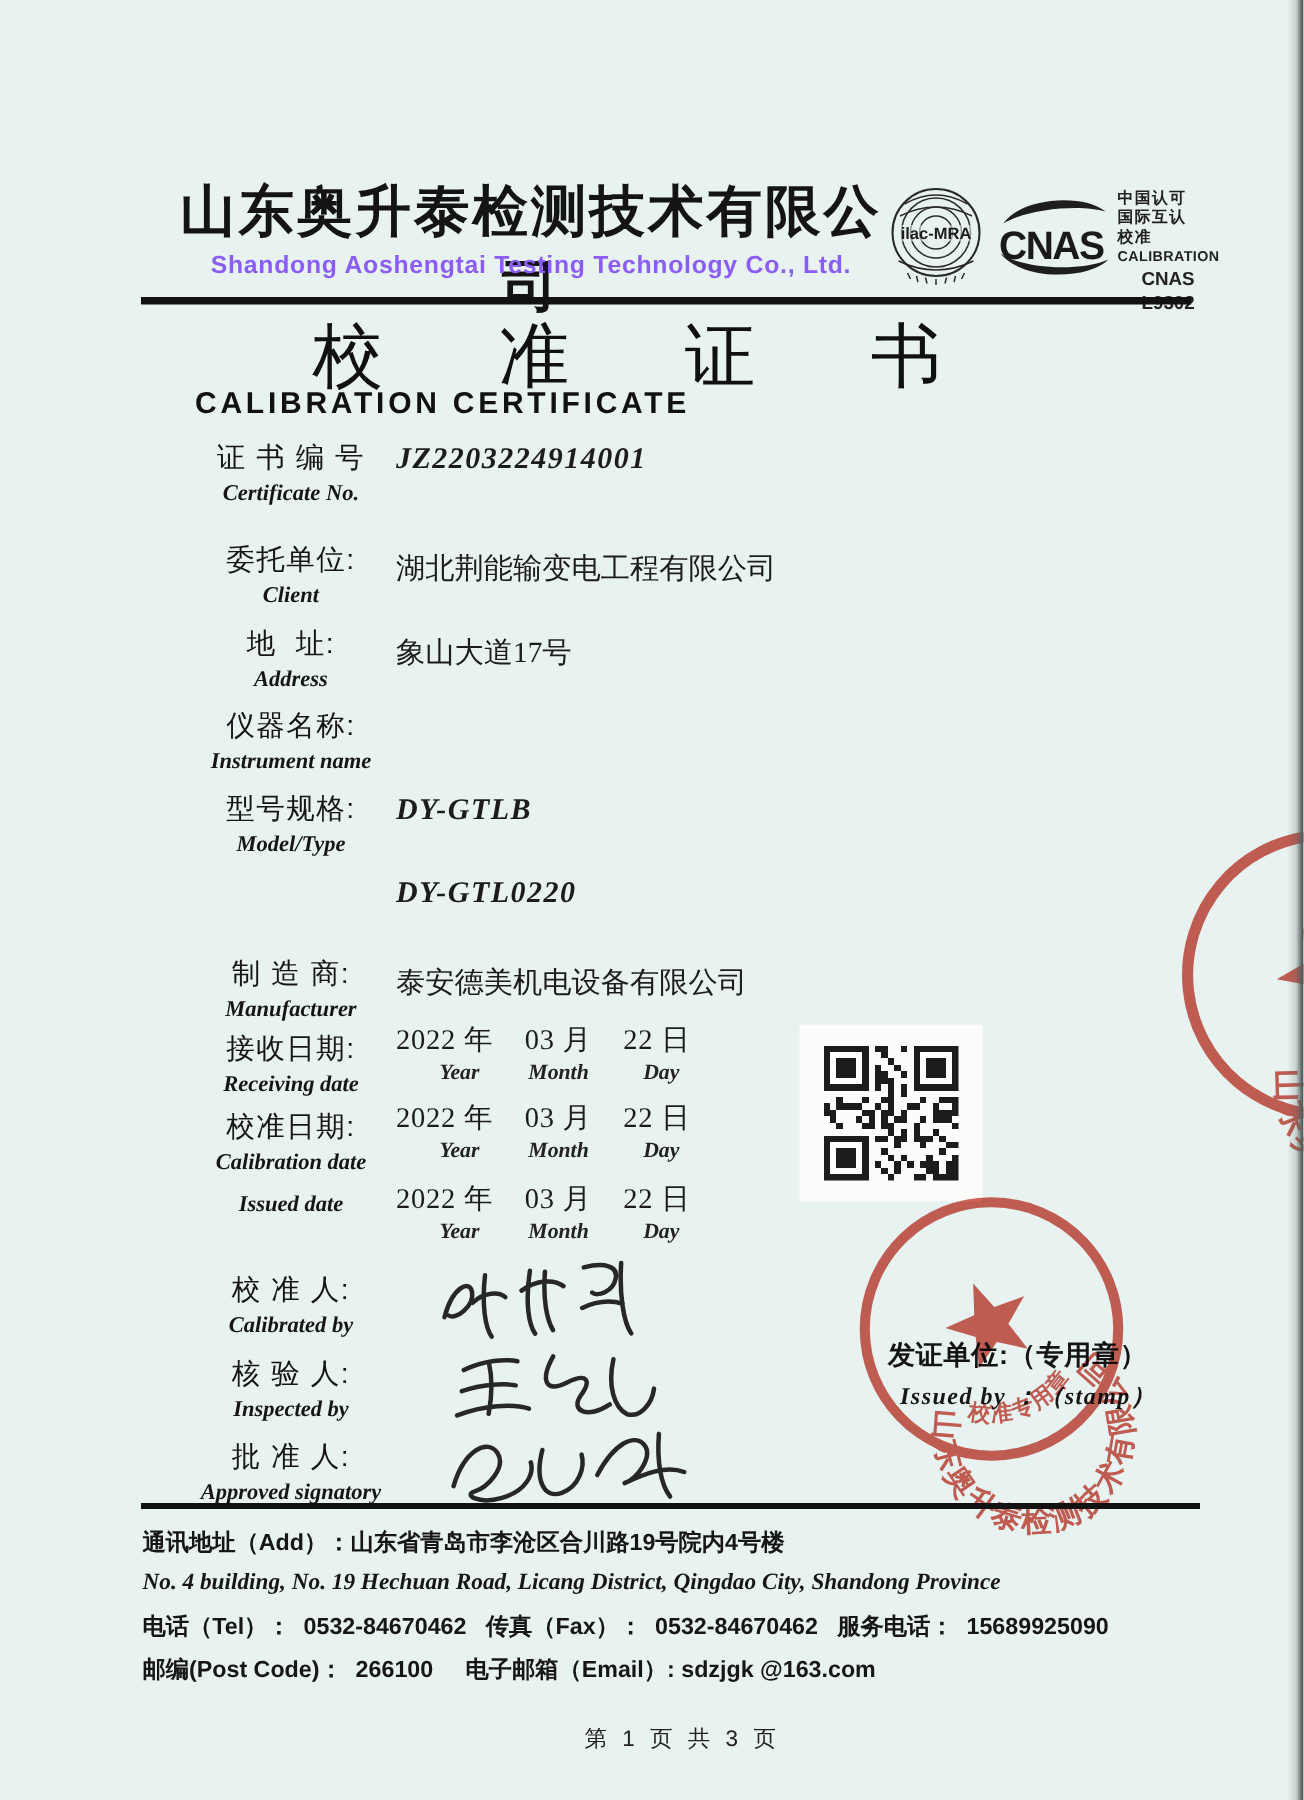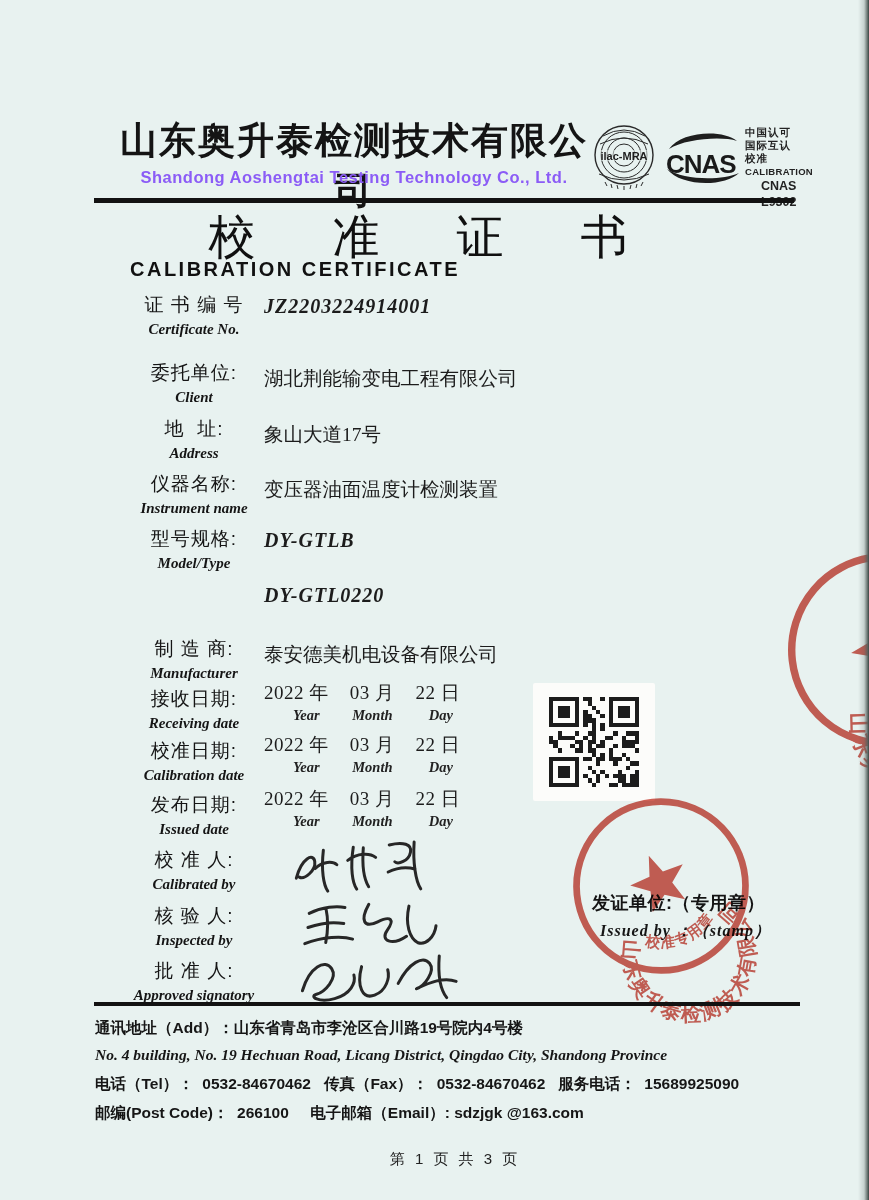--- a/index.html
+++ b/index.html
@@ -101,21 +101,20 @@
       <div class="lbl-en">Address</div>
     </div>
   <div class="val">象山大道17号</div>
 </div>
 
 <div class="row" style="top:471px">
   <div class="lbl">
       <div class="lbl-cn">仪器名称:</div>
       <div class="lbl-en">Instrument name</div>
     </div>
-  <div class="val">变压器油面温度计检测装置</div>
 </div>
 
 <div class="row" style="top:526px">
   <div class="lbl">
       <div class="lbl-cn">型号规格:</div>
       <div class="lbl-en">Model/Type</div>
     </div>
   <div class="val val-lat">DY-GTLB</div>
 </div>
 
@@ -144,21 +143,20 @@
   <div class="lbl">
       <div class="lbl-cn">校准日期:</div>
       <div class="lbl-en">Calibration date</div>
     </div>
   <div class="date-line">2022 年    03 月    22 日</div>
   <div class="units-line">Year         Month          Day</div>
 </div>
 
 <div class="row" style="top:792px">
   <div class="lbl">
-      <div class="lbl-cn">发布日期:</div>
       <div class="lbl-en">Issued date</div>
     </div>
   <div class="date-line">2022 年    03 月    22 日</div>
   <div class="units-line">Year         Month          Day</div>
 </div>
 
 <div class="row" style="top:847px">
   <div class="lbl">
       <div class="lbl-cn">校 准 人:</div>
       <div class="lbl-en">Calibrated by</div>

